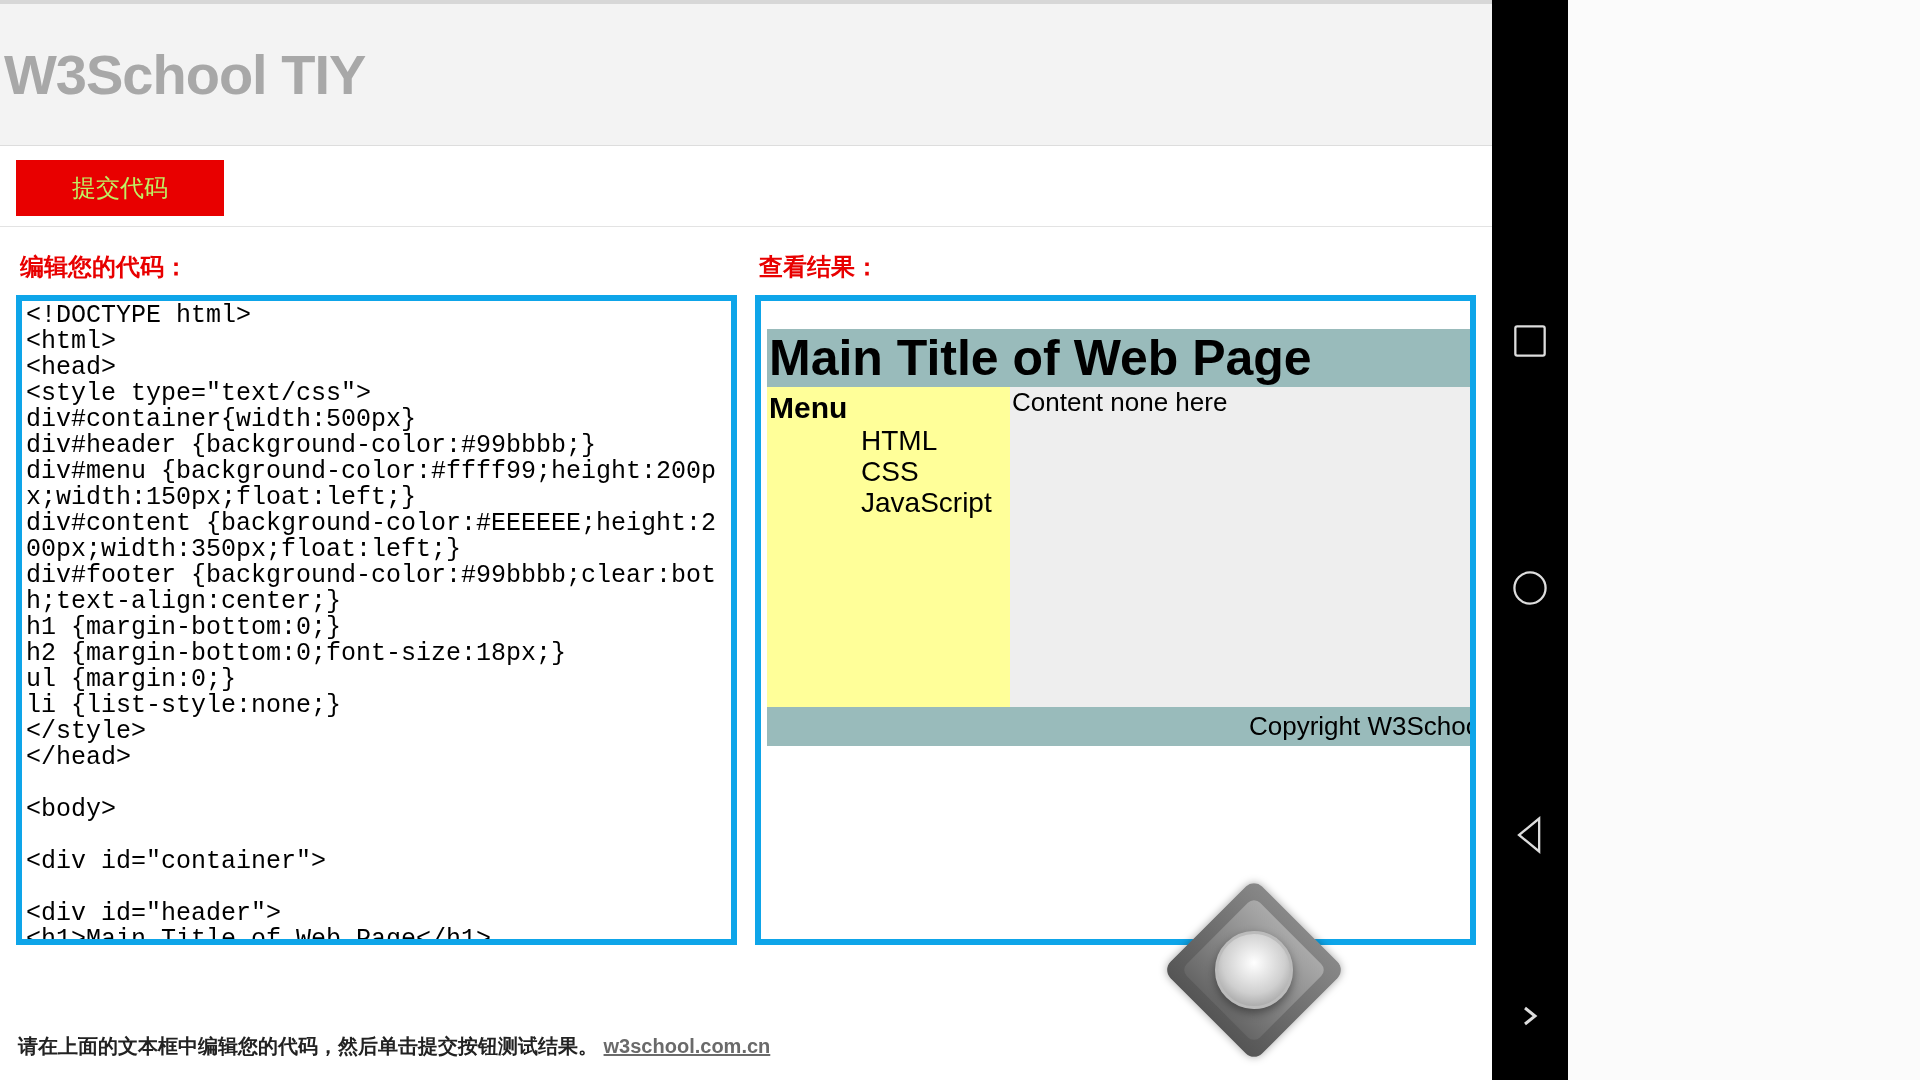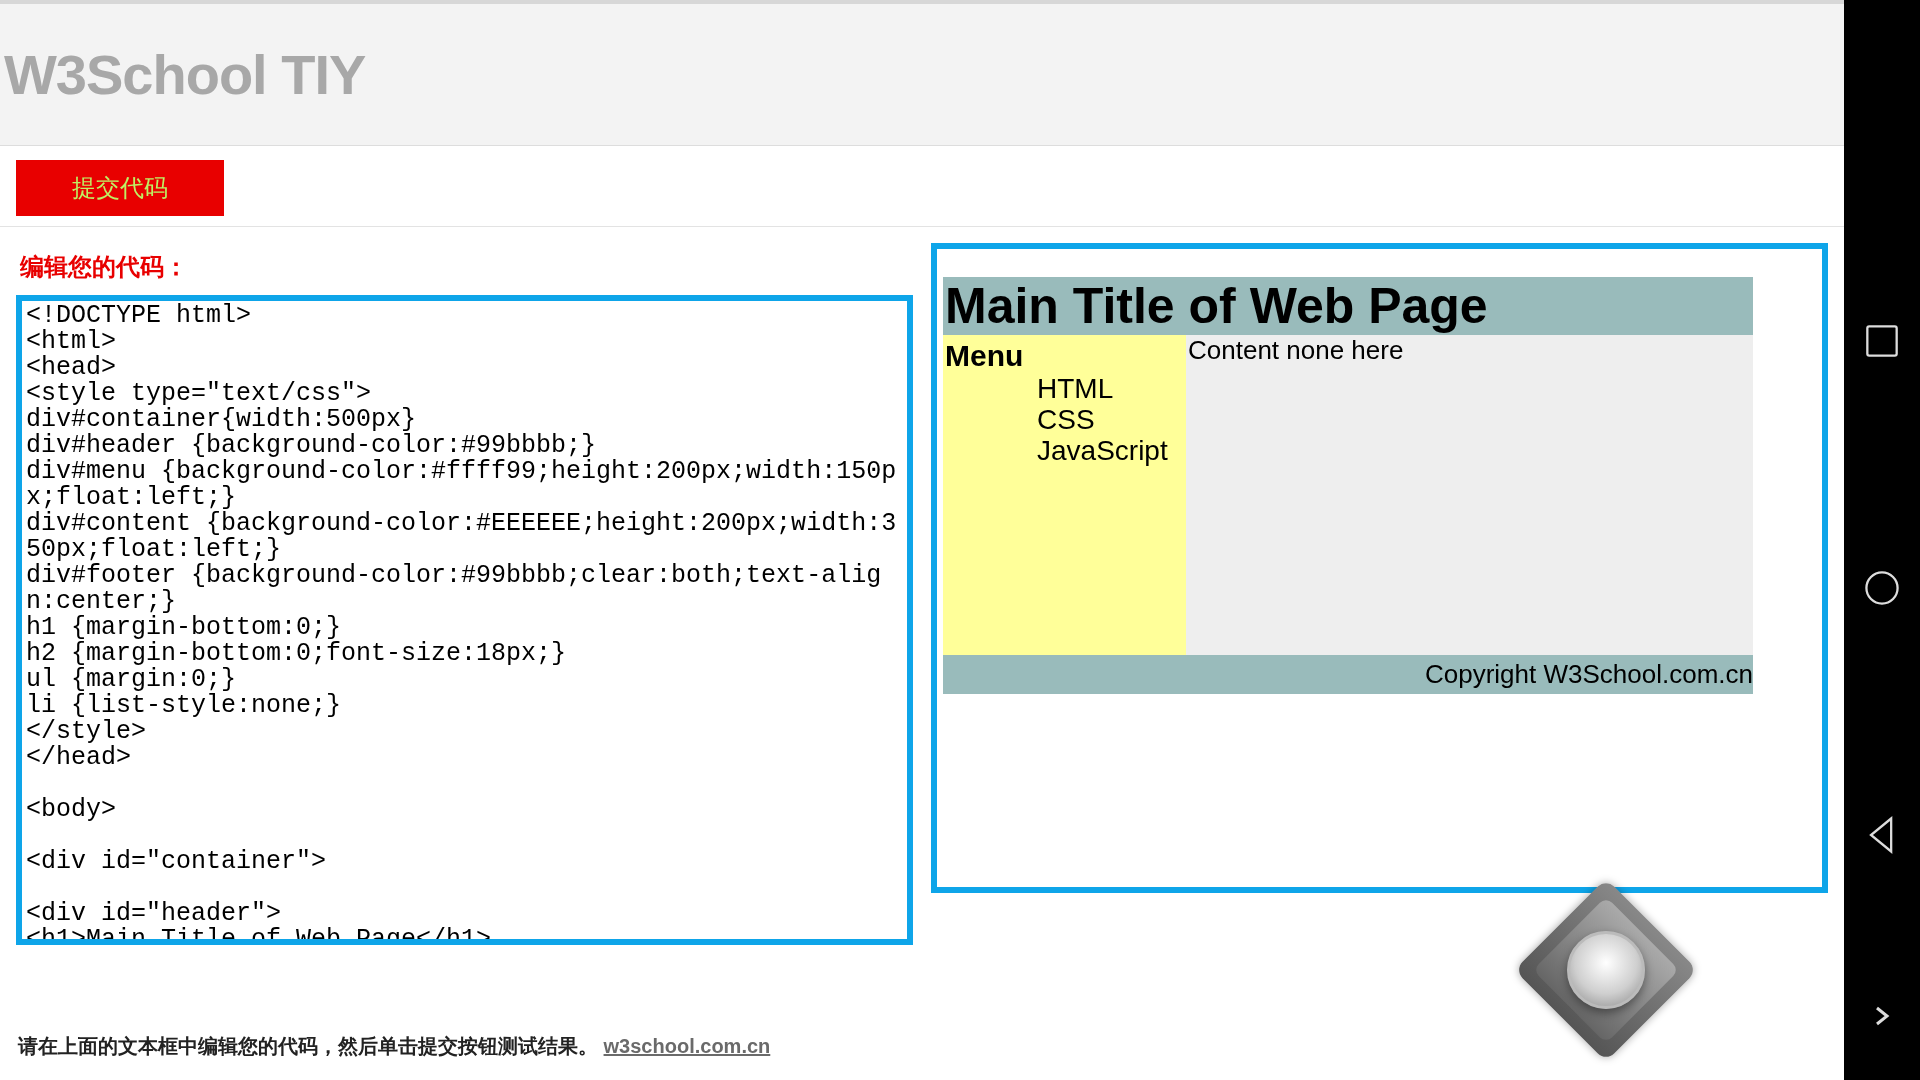--- a/index.html
+++ b/index.html
@@ -1,21 +1,21 @@
 <!DOCTYPE html>
 <html><head>
 <meta charset="utf-8">
 <style>
   * { box-sizing: border-box; margin: 0; padding: 0; }
   html, body { width: 1920px; height: 1080px; font-family: Arial, "Microsoft YaHei", sans-serif; background: #fbfbfb; overflow: hidden; }
 
   
   .device {
     position: absolute; inset: 0;
-    width: 1920px; height: 1080px;
+    width: 1568px; height: 1080px;
     background: #000;
     padding-left: 36px;
   }
   .navbar {
     position: absolute; right: 0; top: 0; width: 76px; height: 1080px;
     background: #000; display: flex; flex-direction: column;
     align-items: center; justify-content: space-around; padding: 220px 0 120px;
   }
   .navbar svg { width: 44px; height: 44px; stroke: #ddd; fill: none; stroke-width: 2.5; }
   .navbar .forward svg { width: 24px; height: 24px; stroke-width: 3; }
@@ -174,20 +174,21 @@
 &lt;body&gt;
 
 &lt;div id="container"&gt;
 
 &lt;div id="header"&gt;
 &lt;h1&gt;Main Title of Web Page&lt;/h1&gt;
 &lt;/div&gt;</div>
       </div>
 
       <div class="pane">
+        <div class="pane-label">查看结果：</div>
         <div class="resultbox">
           <div class="rpage">
             <div class="rheader">
               <h1>Main Title of Web Page</h1>
             </div>
             <div class="rmenu">
               <h2>Menu</h2>
               <ul>
                 <li>HTML</li>
                 <li>CSS</li>

